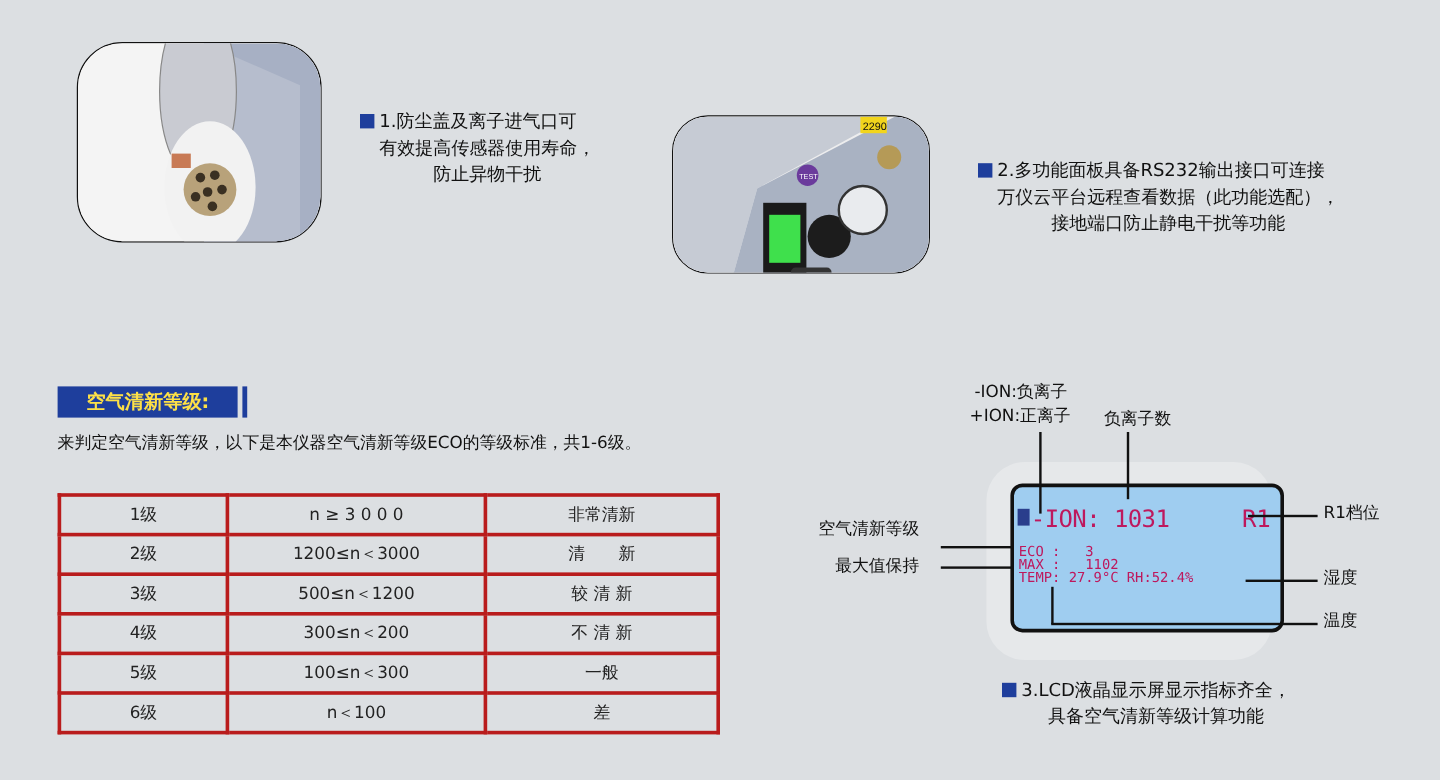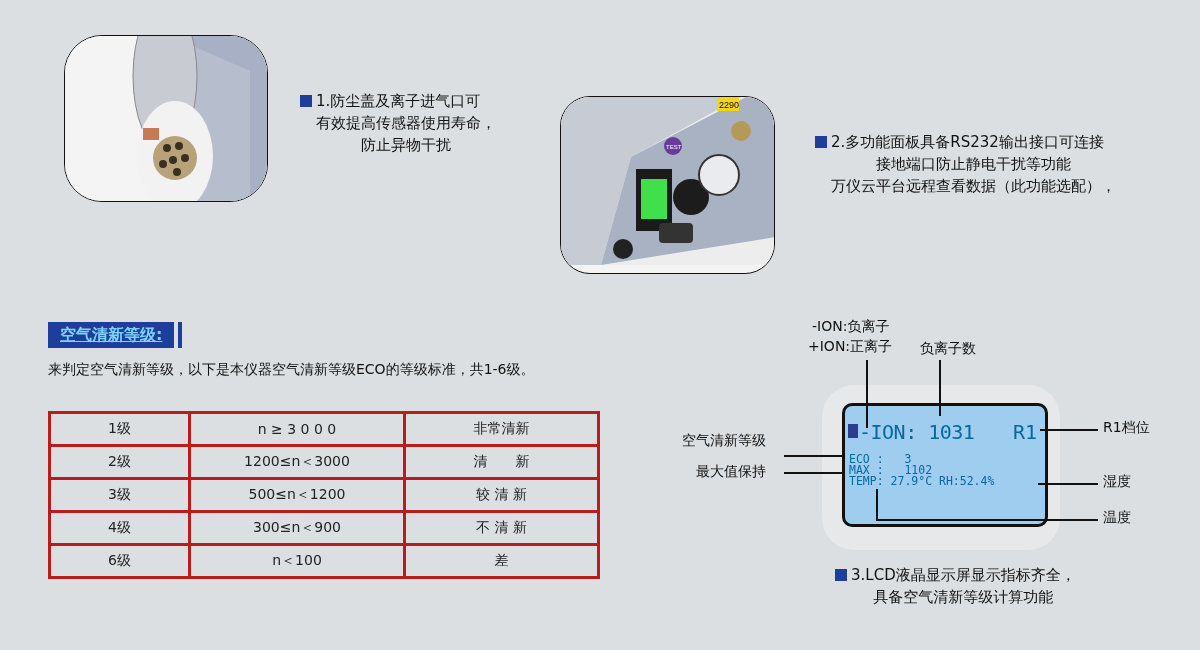--- a/index.html
+++ b/index.html
@@ -10,38 +10,38 @@
     color: #111;
     position: relative;
   }
 
   
   .photo {
     position: absolute; border: 1.5px solid #111; border-radius: 38px;
     overflow: hidden; background: #f4f4f4;
   }
   .photo1 { left: 64px; top: 35px; width: 204px; height: 167px; }
-  .photo2 { left: 560px; top: 96px; width: 215px; height: 178px; border-radius: 30px; }
+  .photo2 { left: 560px; top: 96px; width: 215px; height: 132px; border-radius: 30px; }
 
   .bullet-block { position: absolute; font-size: 15px; line-height: 22px; }
   .bullet-sq {
     display: inline-block; width: 12px; height: 12px; background: #1e3e9c;
     margin-right: 4px; vertical-align: -1px;
   }
   .bullet-line { white-space: nowrap; }
   .indent { padding-left: 16px; text-align: center; }
 
   
   .section-title {
     position: absolute; left: 48px; top: 322px; height: 26px;
     display: flex; align-items: center;
   }
   .section-title .label {
-    background: #1e3e9c; color: #7dd3fc; font-weight: bold; font-size: 16px;
-    padding: 0 12px; height: 26px; line-height: 26px; text-decoration: underline;
+    background: #1e3e9c; color: #fde047; font-weight: bold; font-size: 16px;
+    padding: 0 24px; height: 26px; line-height: 26px;
   }
   .section-title .bar { width: 4px; height: 26px; background: #1e3e9c; margin-left: 4px; }
 
   .intro { position: absolute; left: 48px; top: 358px; font-size: 14px; line-height: 22px; }
 
   
   table.grade {
     position: absolute; left: 48px; top: 411px; width: 552px;
     border-collapse: collapse; font-size: 14px; color: #222;
     border: 1.5px solid #222;
@@ -51,23 +51,23 @@
   }
   table.grade td.c1 { width: 140px; }
   table.grade td.c2 { width: 215px; }
 
   
   .lcd-housing {
     position: absolute; left: 822px; top: 385px; width: 238px; height: 165px;
     background: #e6e8ea; border-radius: 32px;
   }
   .lcd-screen {
-    position: absolute; left: 842px; top: 403px; width: 206px; height: 124px;
+    position: absolute; left: 842px; top: 403px; width: 228px; height: 124px;
     background: #9fcdf0; border: 3px solid #111; border-radius: 10px;
-    font-family: "DejaVu Sans Mono", "Liberation Mono", monospace; color: #0369a1;
+    font-family: "DejaVu Sans Mono", "Liberation Mono", monospace; color: #be185d;
   }
   .lcd-top { position: absolute; left: 4px; top: 14px; font-size: 20px; letter-spacing: -0.5px; }
   .lcd-range { position: absolute; right: 8px; top: 14px; font-size: 20px; }
   .lcd-batt {
     position: absolute; left: 3px; top: 18px; width: 10px; height: 14px; background: #2a3e8c;
   }
   .lcd-small { position: absolute; left: 4px; font-size: 11.5px; line-height: 11px; white-space: pre; }
 
   .ann { position: absolute; font-size: 14px; white-space: nowrap; }
   .line { position: absolute; background: #111; }
@@ -115,22 +115,22 @@
     <circle cx="130" cy="100" r="18" fill="#1c1c1c"></circle>
     <circle cx="158" cy="78" r="20" fill="#e9ebee" stroke="#333" stroke-width="2"></circle>
     <rect x="98" y="126" width="34" height="20" rx="4" fill="#333"></rect>
     <circle cx="62" cy="152" r="10" fill="#222"></circle>
     <circle cx="180" cy="34" r="10" fill="#b59a57"></circle>
   </svg>
 </div>
 
 <div class="bullet-block" style="left:815px;top:131px;">
   <div class="bullet-line"><span class="bullet-sq"></span><span>2.</span><span>多功能面板具备RS232输出接口可连接</span></div>
+  <div class="bullet-line indent">万仪云平台远程查看数据（此功能选配），</div>
   <div class="bullet-line indent">接地端口防止静电干扰等功能</div>
-  <div class="bullet-line indent">万仪云平台远程查看数据（此功能选配），</div>
 </div>
 
 <div class="section-title">
   <span class="label">空气清新等级:</span>
   <span class="bar"></span>
 </div>
 
 <div class="intro">
   <div>来判定空气清新等级，以下是本仪器空气清新等级ECO的等级标准，共1-6级。</div>
 </div>
@@ -147,22 +147,27 @@
       <td class="c2">1200≤n＜3000</td>
       <td>清　　新</td>
     </tr>
     <tr>
       <td class="c1">3级</td>
       <td class="c2">500≤n＜1200</td>
       <td>较 清 新</td>
     </tr>
     <tr>
       <td class="c1">4级</td>
-      <td class="c2">300≤n＜900</td>
+      <td class="c2">300≤n＜200</td>
       <td>不 清 新</td>
+    </tr>
+    <tr>
+      <td class="c1">5级</td>
+      <td class="c2">100≤n＜300</td>
+      <td>一般</td>
     </tr>
     <tr>
       <td class="c1">6级</td>
       <td class="c2">n＜100</td>
       <td>差</td>
     </tr>
   </tbody>
 </table>
 
 <div class="lcd-housing"></div>

